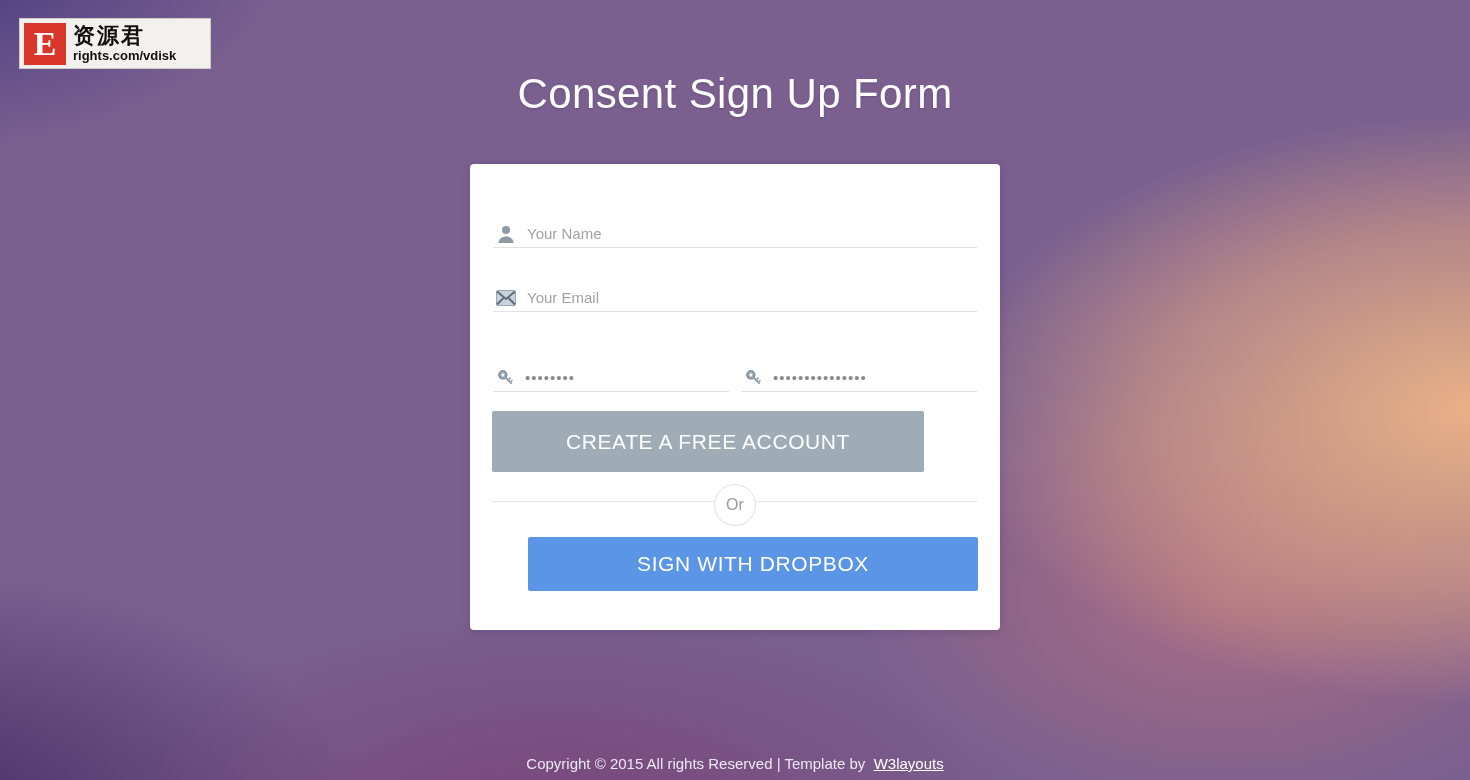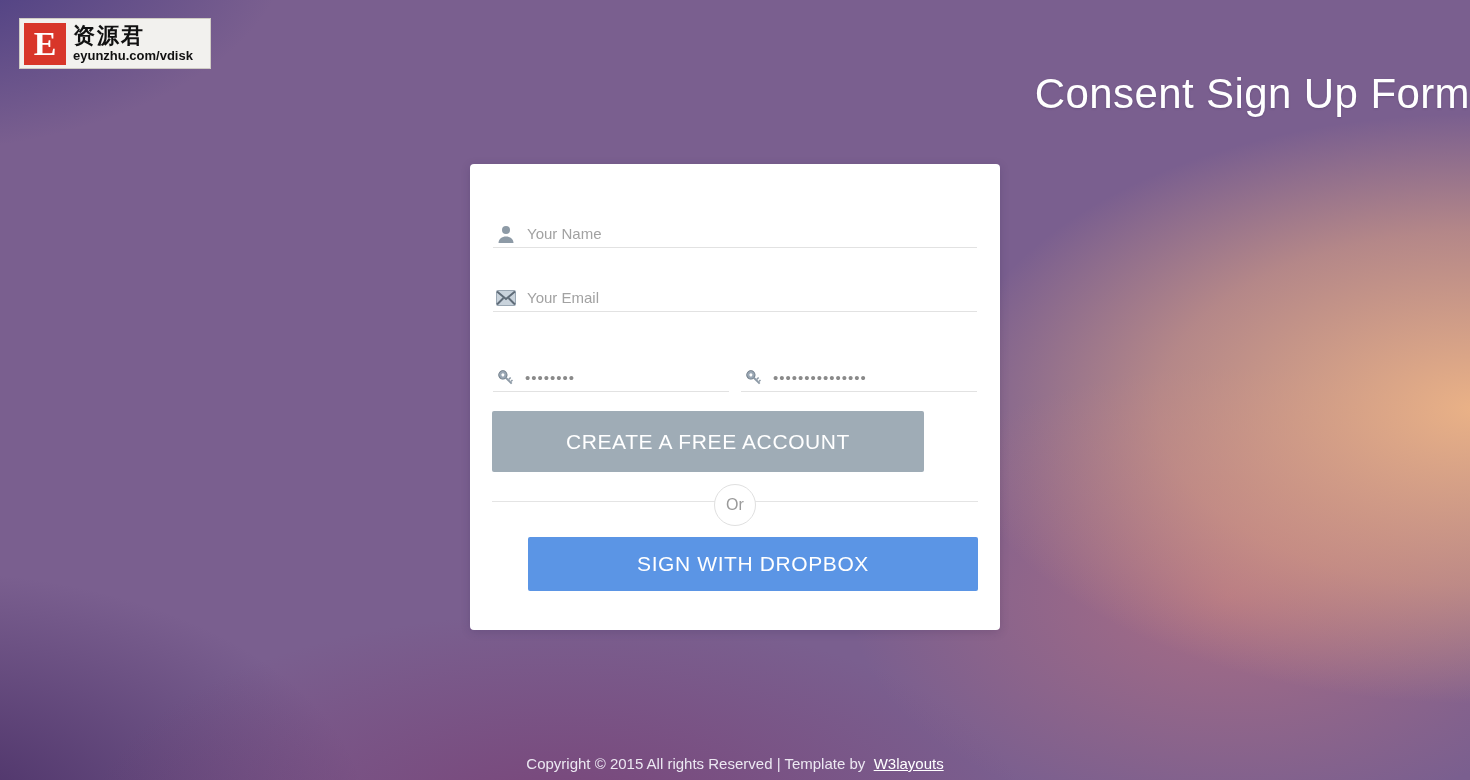--- a/index.html
+++ b/index.html
@@ -101,21 +101,21 @@
     line-height: 15px;
     white-space: nowrap;
   }
 
   
   .page-title {
     position: absolute;
     top: 42px;
     left: 0;
     width: 1470px;
-    text-align: right;
+    text-align: center;
     color: #ffffff;
     font-size: 42px;
     font-weight: normal;
     letter-spacing: 0.4px;
     z-index: 10;
     text-shadow: 0 1px 2px rgba(50,40,80,0.25);
   }
 
   
   .card {
@@ -264,21 +264,21 @@
 <div class="bg">
   <div class="bg-base"></div>
   <div class="bg-warm"></div>
   <div class="bg-blur"></div>
 </div>
 
 <div class="logo">
   <div class="logo-e">E</div>
   <div class="logo-txt">
     <div class="logo-cn">资源君</div>
-    <div class="logo-url">eyunzhu.com/vdisk</div>
+    <div class="logo-url">rights.com/vdisk</div>
   </div>
 </div>
 
 <h1 class="page-title">Consent Sign Up Form</h1>
 
 <div class="card">
 
   <div class="field field-name">
     <span class="f-icon">
       <svg width="20" height="20" viewBox="0 0 20 20" aria-hidden="true">

